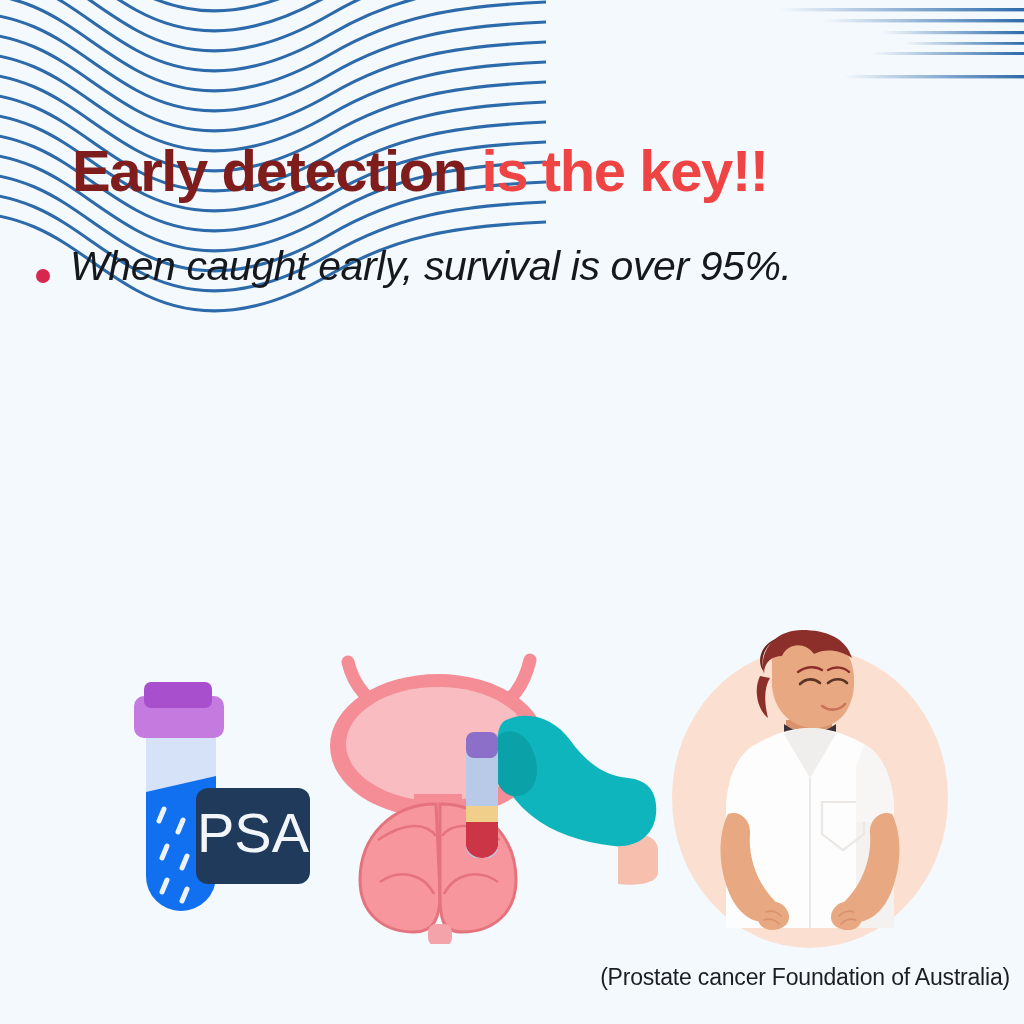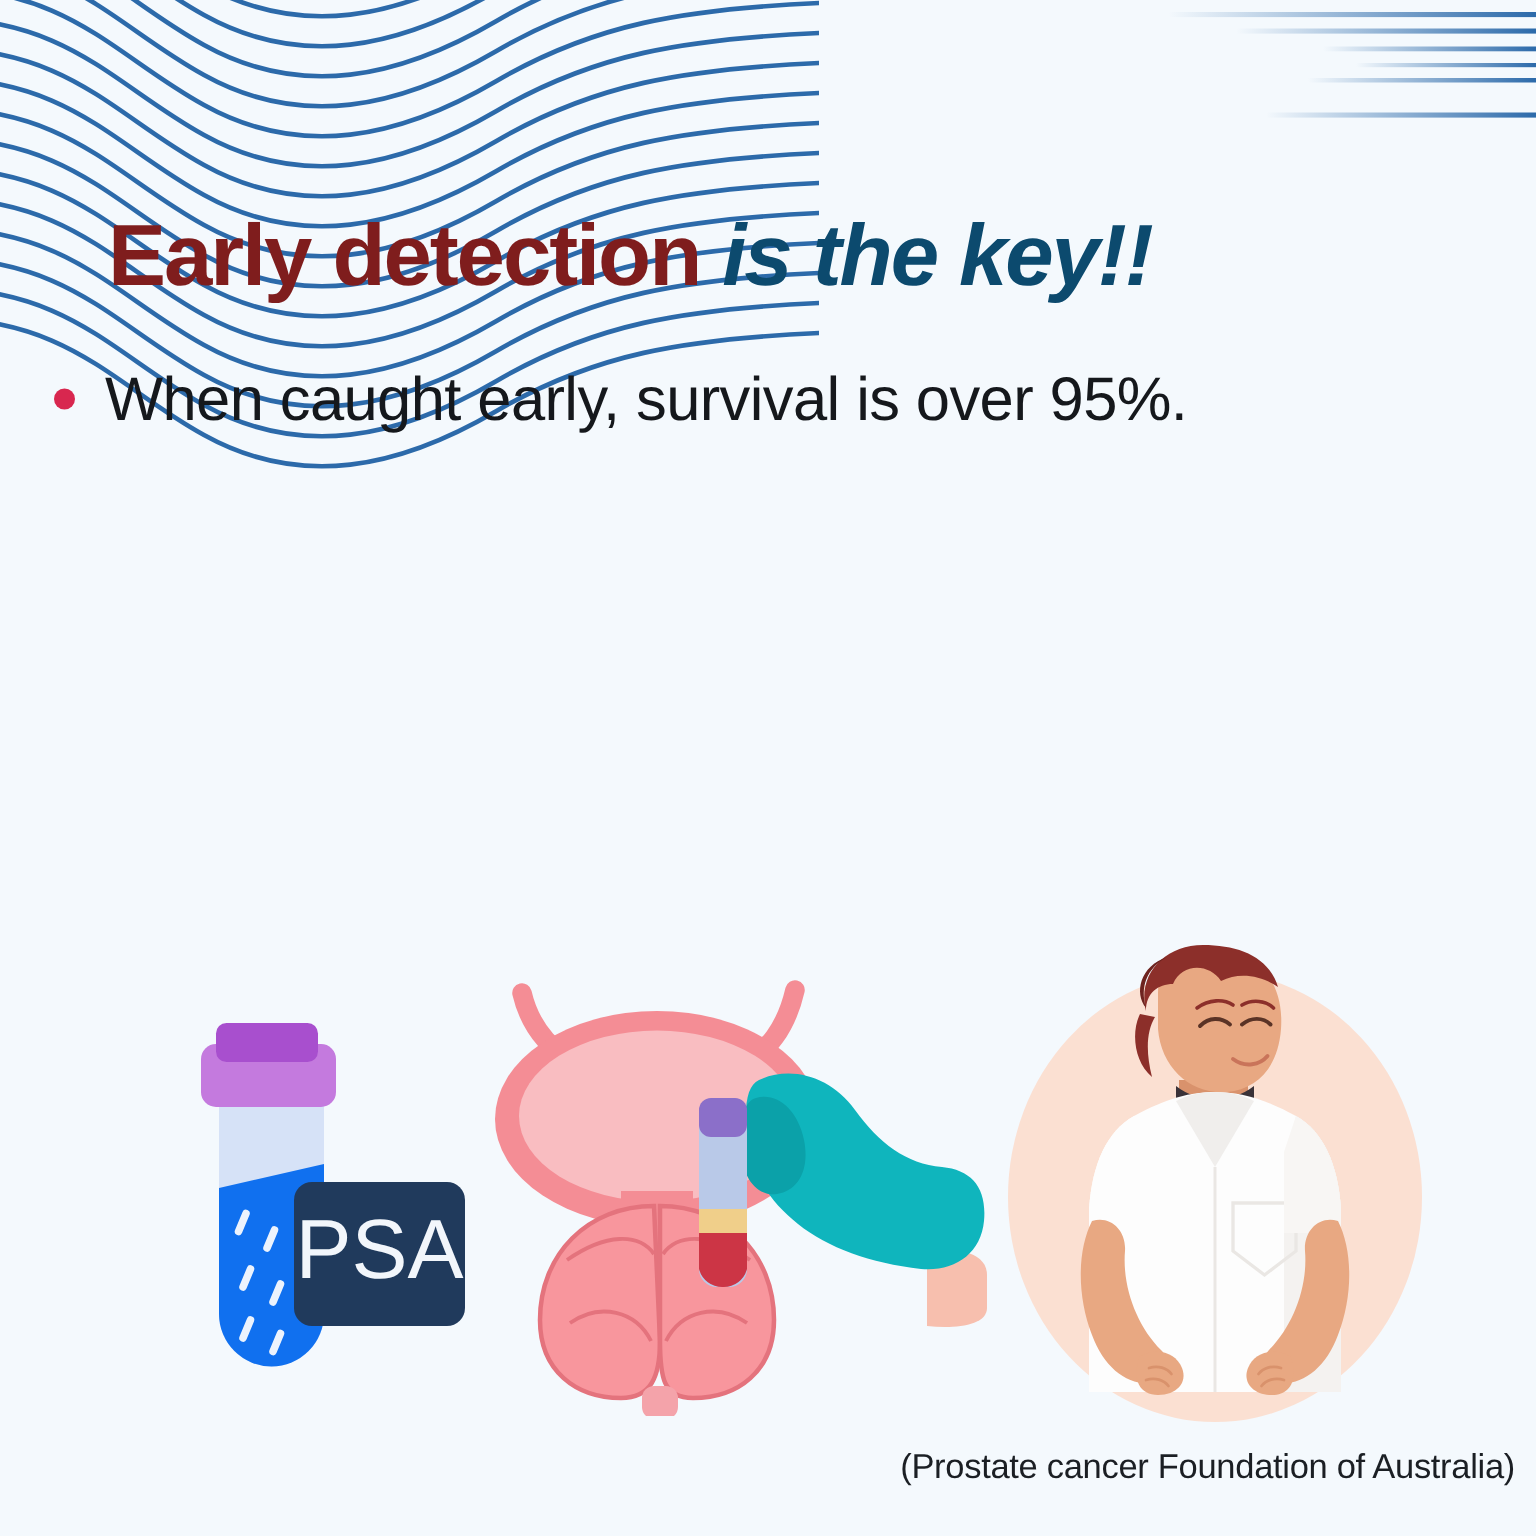--- a/index.html
+++ b/index.html
@@ -45,33 +45,34 @@
     position: absolute;
     left: 72px;
     top: 142px;
     font-size: 58px;
     font-weight: 700;
     letter-spacing: -1.4px;
     line-height: 1;
     white-space: nowrap;
   }
   .headline .accent { color: #7f1d1d; }
-  .headline .plain  { color: #0c4a6e; font-style: italic; }
+  .headline .plain  { color: #ef4444; }
 
   
   .bullets {
     position: absolute;
     left: 36px;
     top: 240px;
     width: 930px;
   }
   .bullet-row {
     display: flex;
-    align-items: flex-start;
+    align-items: center;
     margin-bottom: 14px;
+    font-style: italic;
   }
   .bullet-dot {
     flex: 0 0 auto;
     width: 14px;
     height: 14px;
     border-radius: 50%;
     background: #d8274f;
     margin-top: 19px;
     margin-right: 20px;
   }

